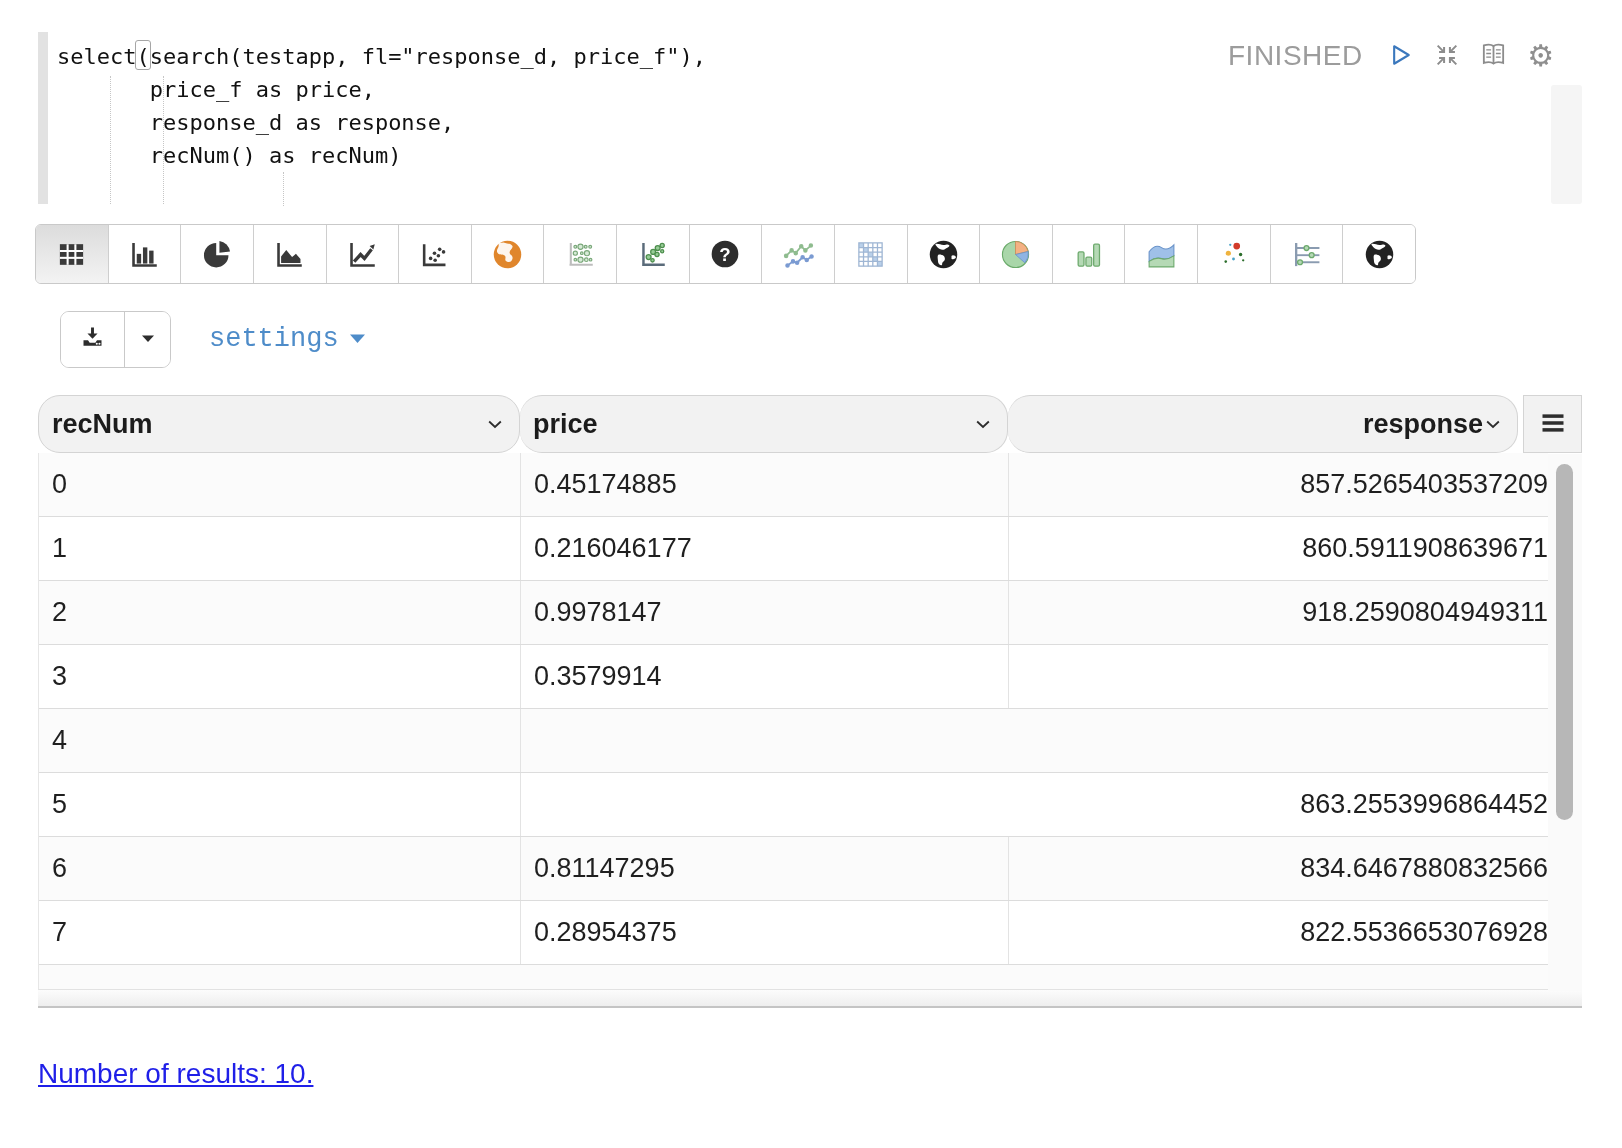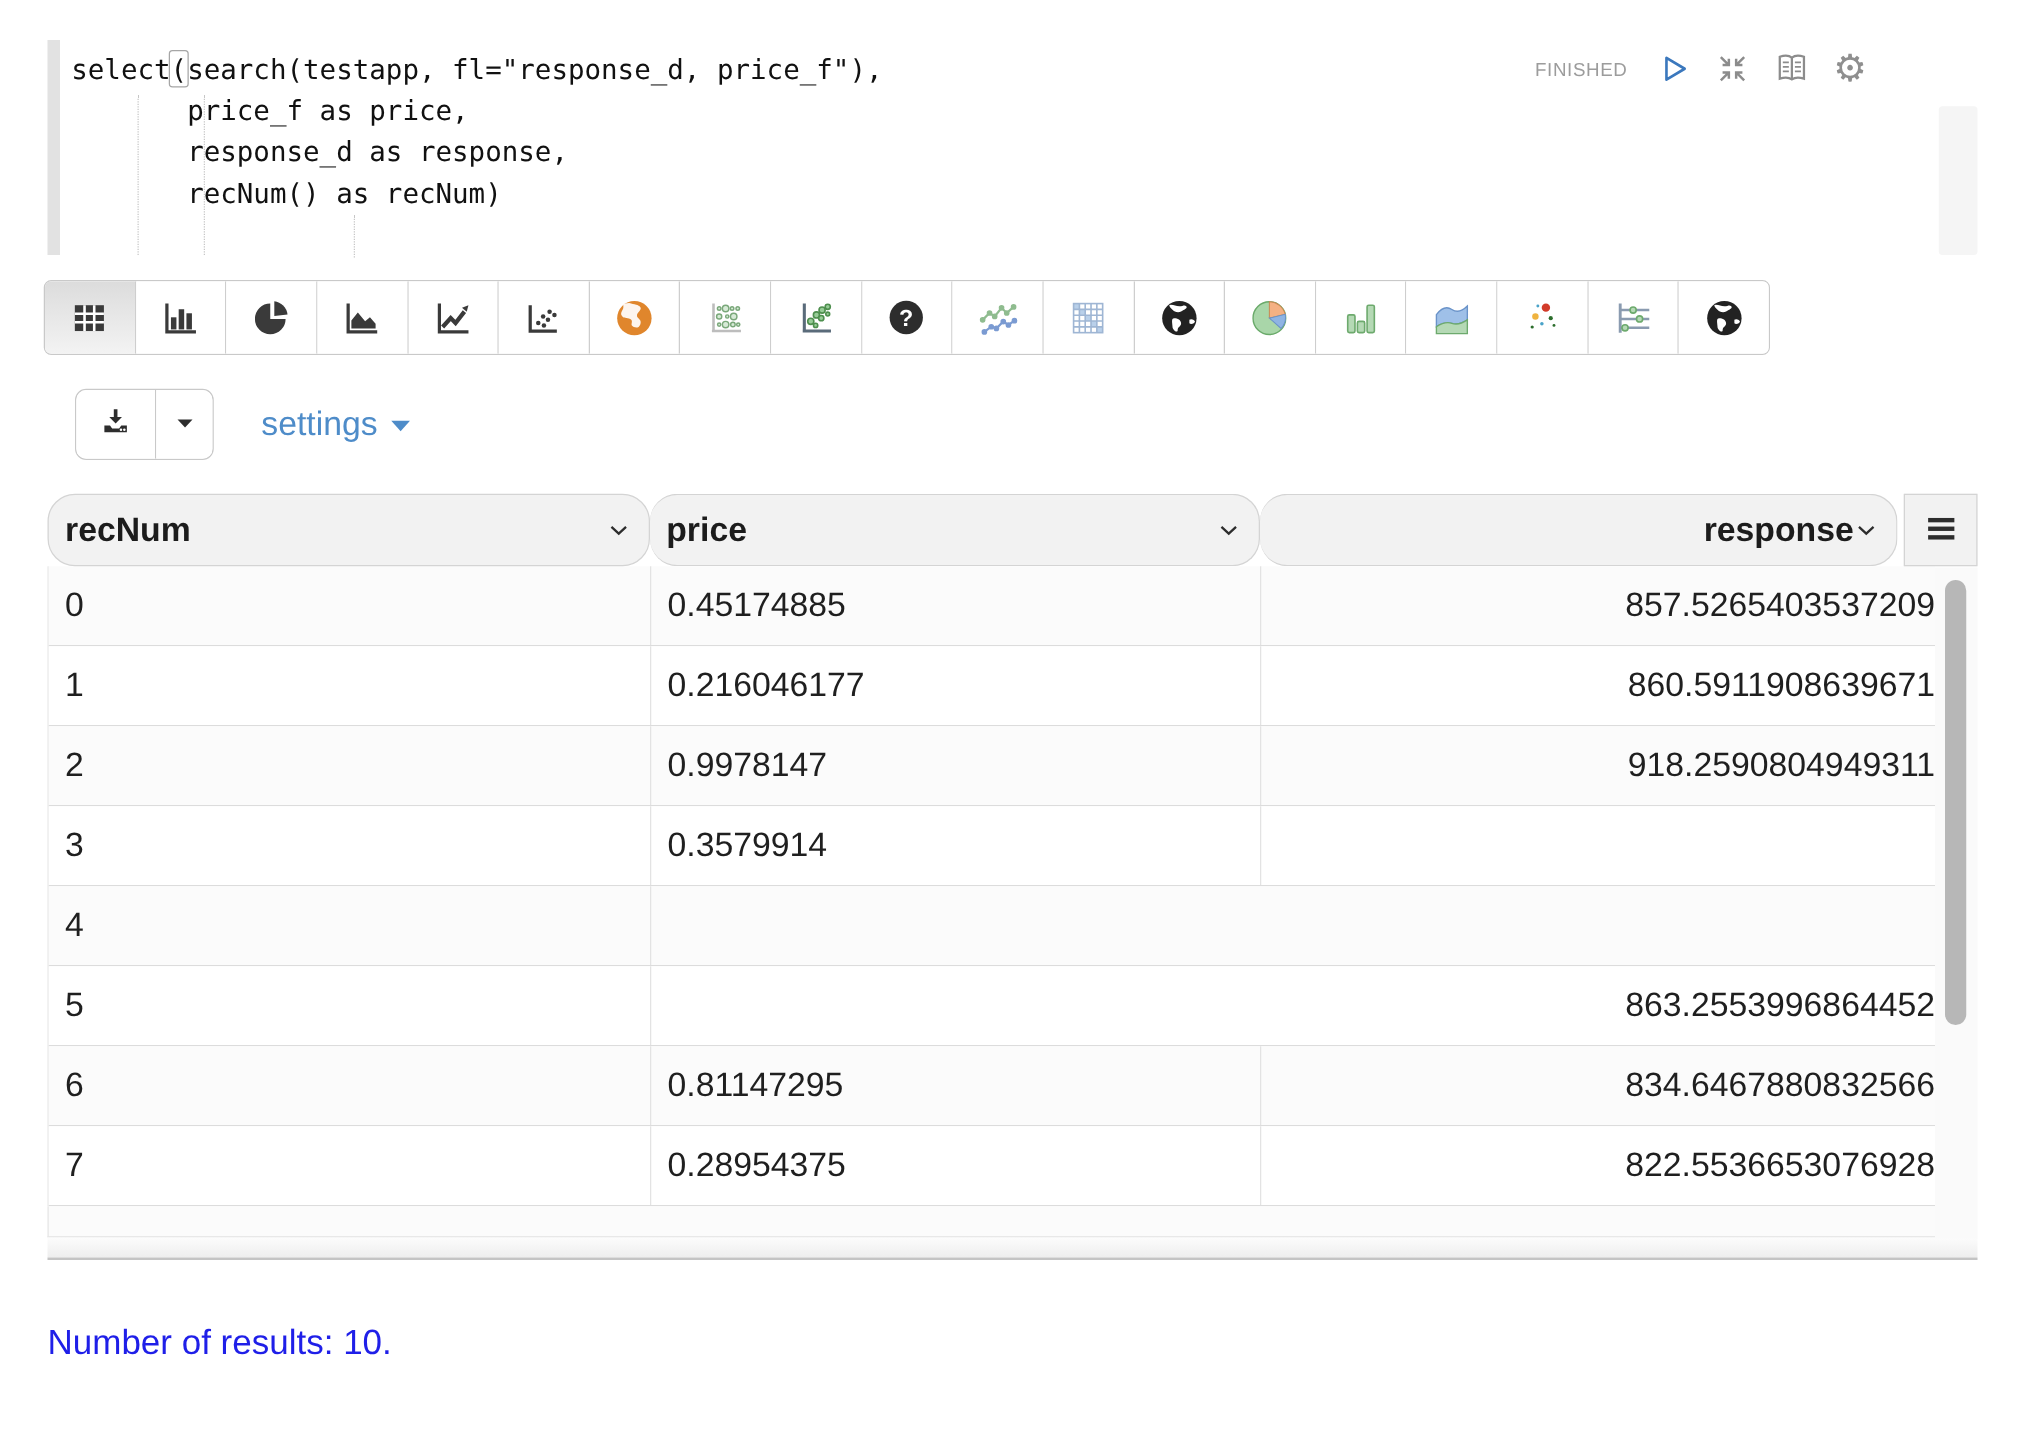--- a/index.html
+++ b/index.html
@@ -7,38 +7,38 @@
 
   
   .editor { position:absolute; left:0; top:0; width:1622px; height:210px; }
   .gutter { position:absolute; left:38px; top:32px; width:10px; height:172px; background:#e2e2e2; }
   .code-pre { position:absolute; left:57px; top:40px; font-family:"DejaVu Sans Mono", monospace; font-size:22px; line-height:33px; color:#111; white-space:pre; }
   .bracket-box { position:absolute; left:135px; top:40px; width:16px; height:30px; border:1px solid #a6a6a6; border-radius:3px; }
   .indent-guide { position:absolute; width:0; border-left:1px dotted #c6c6c6; }
   .editor-scrollbar { position:absolute; left:1551px; top:85px; width:31px; height:119px; background:#f5f5f5; border-radius:3px; }
 
   .status-bar { position:absolute; left:1228px; top:40px; display:flex; align-items:center; gap:15px; }
-  .status-text { font-size:15px; color:#9c9c9c; letter-spacing:.5px; margin-right:6px; }
+  .status-text { font-size:28px; color:#9c9c9c; letter-spacing:.5px; margin-right:6px; }
   .ctrl-btn { background:none; border:none; cursor:pointer; display:flex; align-items:center; justify-content:center; width:32px; height:32px; padding:0; }
   .gear-glyph { font-size:30px; color:#8f8f8f; line-height:30px; font-family:"DejaVu Sans", sans-serif; }
 
   
   .viz-toolbar { position:absolute; left:35px; top:224px; width:1381px; height:60px; border:1px solid #c9c9c9; border-radius:6px; background:#fff; display:flex; overflow:hidden; }
   .viz-btn { flex:1 1 0; border:none; border-right:1px solid #cecece; background:#fff; display:flex; align-items:center; justify-content:center; cursor:pointer; padding:0; }
   .viz-btn:last-child { border-right:none; }
   .viz-btn.active { background:linear-gradient(#dcdcdc,#f3f3f3); }
   .viz-btn .icn { display:flex; }
   .viz-btn svg { display:block; }
 
   
   .export-row { position:absolute; left:60px; top:310px; height:58px; display:flex; align-items:center; }
   .dl-group { display:flex; height:57px; border:1px solid #c9c9c9; border-radius:9px; overflow:hidden; background:#fff; }
   .dl-main { width:64px; border:none; border-right:1px solid #c9c9c9; background:#fff; cursor:pointer; display:flex; align-items:center; justify-content:center; }
   .dl-caret { width:45px; border:none; background:#fff; cursor:pointer; display:flex; align-items:center; justify-content:center; }
-  .settings-link { margin-left:38px; display:flex; align-items:center; gap:9px; cursor:pointer; background:none; border:none; font-size:27px; color:#4e8cc9; font-family:Liberation Sans, sans-serif; }
+  .settings-link { margin-left:38px; display:flex; align-items:center; gap:9px; cursor:pointer; background:none; border:none; font-size:27px; color:#4e8cc9; font-family:Liberation Mono, monospace; }
 
   
   .grid { position:absolute; left:38px; top:395px; width:1544px; }
   .hdr-row { display:flex; height:58px; }
   .hdr-cells { display:flex; }
   .th { background:#f2f2f2; border-top:1px solid #d4d4d4; border-bottom:1px solid #d4d4d4; border-right:1px solid #d4d4d4; display:flex; align-items:center; justify-content:space-between; padding:0 14px 0 13px; cursor:pointer;border-radius:22px; }
   .th:first-child { border-left:1px solid #d4d4d4; }
   .th-label { font-size:27px; font-weight:bold; color:#1c1c1c; }
   .chev { display:flex; cursor:pointer; }
   .col0 { width:482px; } .col1 { width:488px; } .col2 { width:510px;justify-content:flex-end; }
@@ -49,21 +49,21 @@
   .tr { display:flex; height:64px; border-bottom:1px solid #dcdcdc; background:#fff; }
   .tr.even { background:#fbfbfb; }
   .td { font-size:27px; color:#1f1f1f; display:flex; align-items:center; padding-left:13px; }
   .td.col2 { flex:1; }
   .td.col0, .td.col1 { border-right:1px solid #e3e3e3; }
   .row-sliver { height:25px; background:#fbfbfb; border-bottom:1px solid #e2e2e2; width:1510px; border-left:1px solid #e6e6e6; }
   .scroll-gutter { position:absolute; right:0; top:59px; width:34px; height:537px; background:#fafafa; }
   .scroll-thumb { position:absolute; left:8px; top:10px; width:17px; height:356px; background:#b7b7b7; border-radius:9px; cursor:pointer; }
   .grid-footer { width:1544px; height:18px; background:linear-gradient(#fcfcfc,#eeeeee); border-bottom:2px solid #c4c4c4; }
 
-  .results-line { position:absolute; left:38px; top:1058px; font-size:28px; color:#1f1fe8; }
+  .results-line { position:absolute; left:38px; top:1058px; font-size:28px; color:#1f1fe8;text-decoration:underline; }
 </style>
 </head>
 <body>
 
 <div class="editor">
   <div class="gutter"></div>
   <pre class="code-pre">select(search(testapp, fl="response_d, price_f"),
        price_f as price,
        response_d as response,
        recNum() as recNum)</pre>

